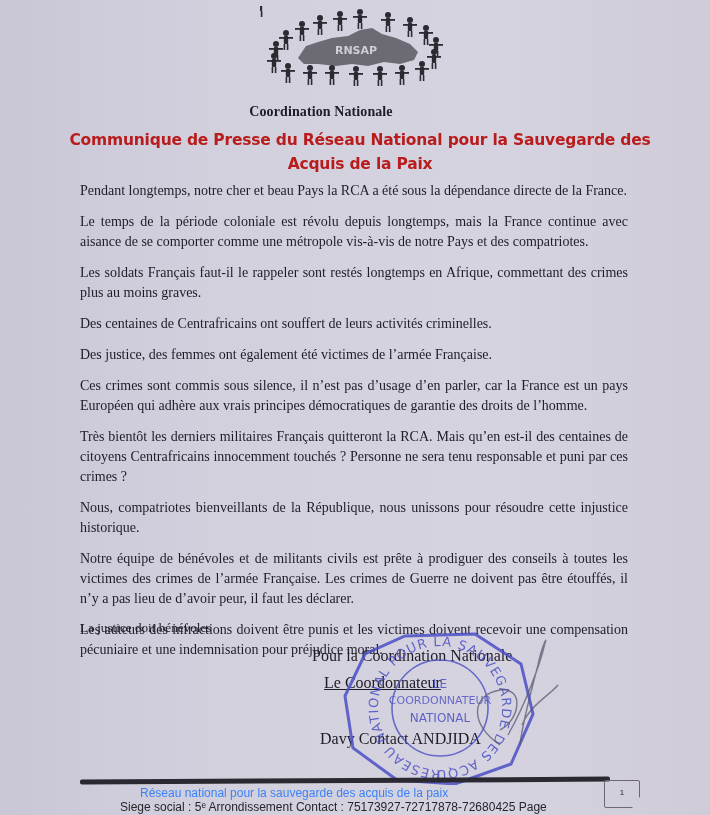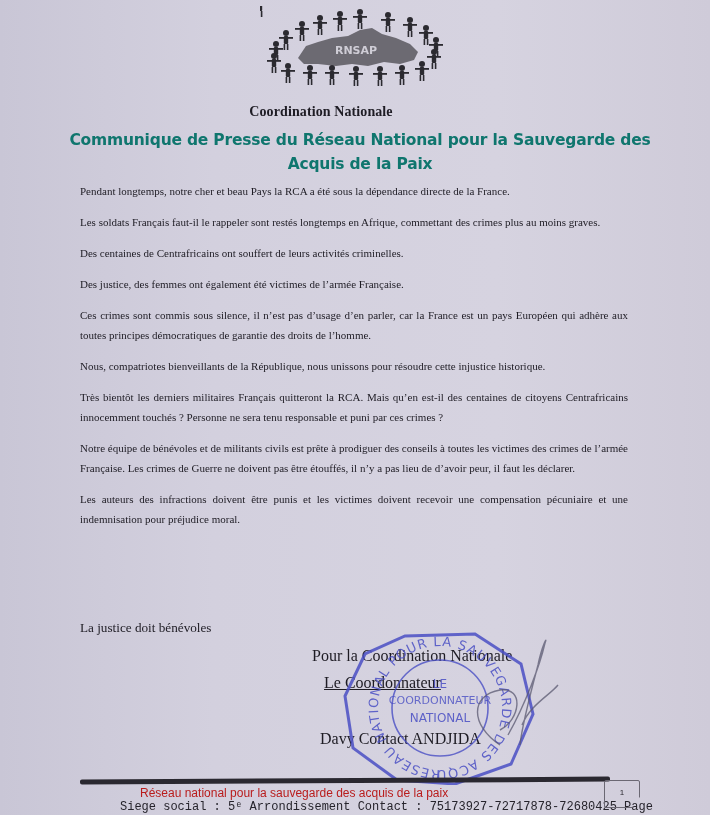--- a/index.html
+++ b/index.html
@@ -37,29 +37,29 @@
     }
     .headline {
       position: absolute;
       left: 60px; width: 600px;
       top: 128px;
       text-align: center;
       font-family: "DejaVu Sans", "Liberation Sans", sans-serif;
       font-weight: bold;
       font-size: 15.5px;
       line-height: 24px;
-      color: #0f766e;
+      color: #b91c1c;
       letter-spacing: -0.2px;
     }
     .body-text {
       position: absolute;
       left: 80px;
       width: 548px;
       top: 181px;
-      font-size: 11px;
+      font-size: 14px;
       line-height: 20px;
       text-align: justify;
     }
     .body-text p {
       margin: 0 0 11px 0;
     }
     .closing {
       position: absolute;
       left: 80px;
       top: 620px;
@@ -88,27 +88,27 @@
       width: 530px; height: 5px;
       background: #2a2830;
       border-radius: 2px;
       transform: rotate(-0.3deg);
     }
     .footer-line1 {
       position: absolute;
       left: 140px; top: 786px;
       font-family: "Liberation Sans", "DejaVu Sans", sans-serif;
       font-size: 12px;
-      color: #b91c1c;
+      color: #3b82f6;
       white-space: nowrap;
     }
     .footer-line2 {
       position: absolute;
       left: 120px; top: 800px;
-      font-family: Liberation Mono, monospace;
+      font-family: Liberation Sans, sans-serif;
       font-size: 12px;
       color: #26242c;
       white-space: nowrap;
     }
     .page-box {
       position: absolute;
       left: 604px; top: 780px;
       width: 34px; height: 26px;
       border: 1px solid #6b6873;
       border-radius: 2px;
@@ -162,26 +162,27 @@
 
   <div class="coord-title">Coordination Nationale</div>
 
   <div class="headline">
     <div>Communique de Presse du Réseau National pour la Sauvegarde des</div>
     <div>Acquis de la Paix</div>
   </div>
 
   <div class="body-text">
     <p>Pendant longtemps, notre cher et beau Pays la RCA a été sous la dépendance directe de la France.</p>
+    <p>Le temps de la période coloniale est révolu depuis longtemps, mais la France continue avec aisance de se comporter comme une métropole vis-à-vis de notre Pays et des compatriotes.</p>
     <p>Les soldats Français faut-il le rappeler sont restés longtemps en Afrique, commettant des crimes plus au moins graves.</p>
     <p>Des centaines de Centrafricains ont souffert de leurs activités criminelles.</p>
     <p>Des justice, des femmes ont également été victimes de l’armée Française.</p>
-    <p>Ces crimes sont commis sous silence, il n’est pas d’usage d’en parler, car la France est un pays Européen qui adhère aux toutes principes démocratiques de garantie des droits de l’homme.</p>
+    <p>Ces crimes sont commis sous silence, il n’est pas d’usage d’en parler, car la France est un pays Européen qui adhère aux vrais principes démocratiques de garantie des droits de l’homme.</p>
+    <p>Très bientôt les derniers militaires Français quitteront la RCA. Mais qu’en est-il des centaines de citoyens Centrafricains innocemment  touchés ? Personne ne sera tenu responsable et puni par ces crimes ?</p>
     <p>Nous, compatriotes bienveillants de la République, nous unissons pour résoudre cette injustice historique.</p>
-    <p>Très bientôt les derniers militaires Français quitteront la RCA. Mais qu’en est-il des centaines de citoyens Centrafricains innocemment  touchés ? Personne ne sera tenu responsable et puni par ces crimes ?</p>
     <p>Notre équipe de bénévoles et de militants civils est prête à prodiguer des conseils à toutes les victimes des crimes de l’armée Française. Les crimes de Guerre ne doivent pas être étouffés, il n’y a pas lieu de d’avoir peur, il faut les déclarer.</p>
     <p>Les auteurs des infractions doivent être punis et les victimes doivent recevoir une compensation pécuniaire et une indemnisation pour préjudice moral.</p>
   </div>
 
   <div class="closing">La justice doit bénévoles</div>
 
   <div class="sig-line" style="left:312px; top:647px;">Pour la Coordination Nationale</div>
   <div class="sig-line" style="left:324px; top:674px;text-decoration:underline;">Le Coordonnateur</div>
   <div class="sig-line" style="left:320px; top:730px;">Davy Contact ANDJIDA</div>
 

